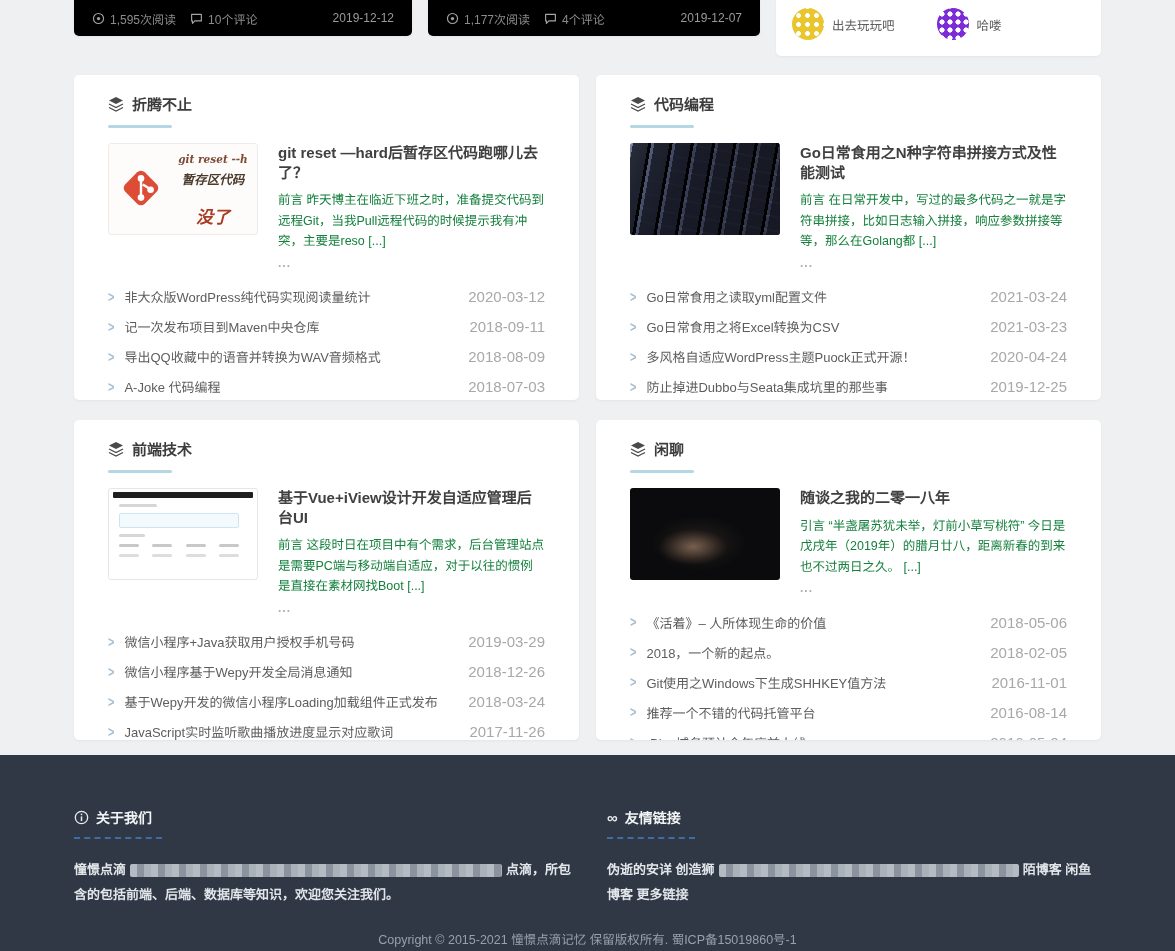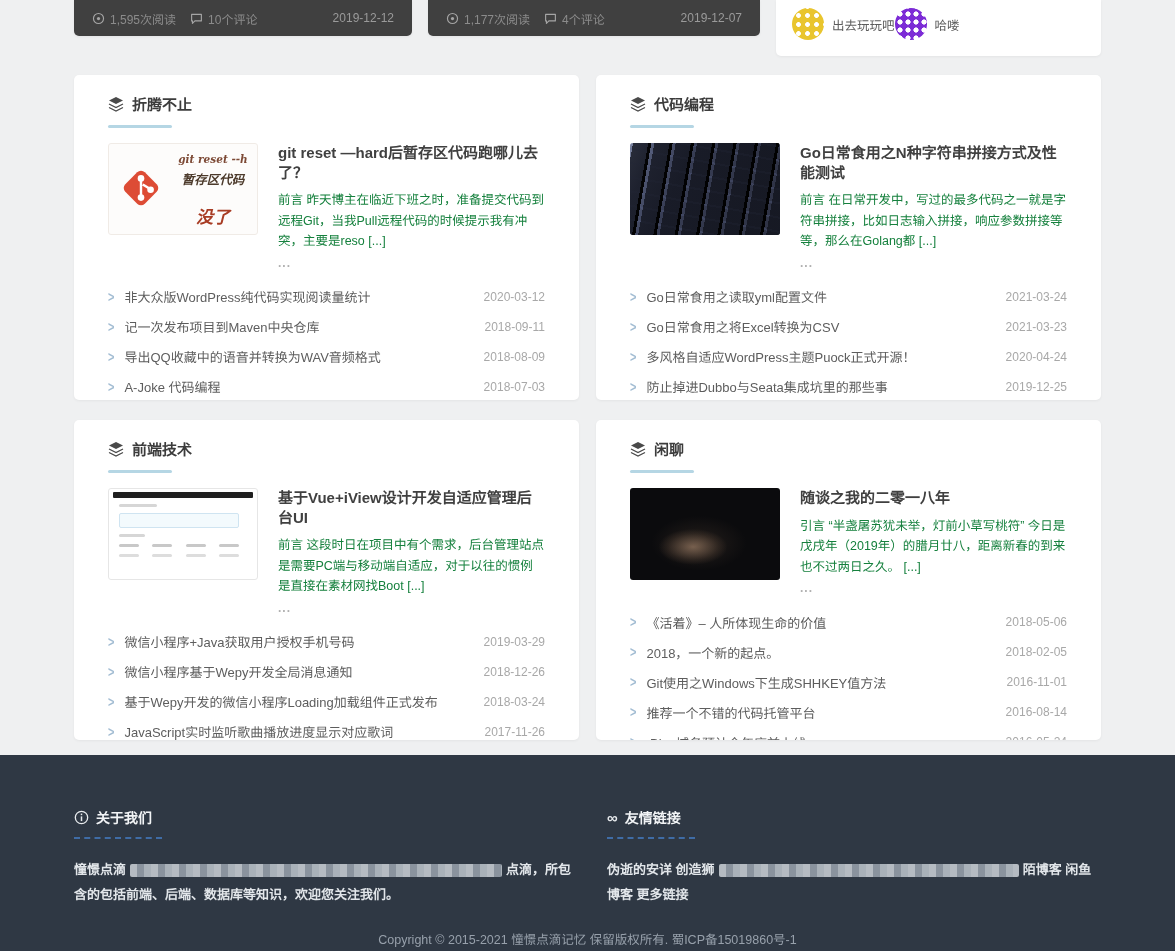--- a/index.html
+++ b/index.html
@@ -7,33 +7,33 @@
   body {
     background:#eff0f1;
     font-family:"Liberation Sans","DejaVu Sans",sans-serif;
     color:#444;
   }
   .page { width:1027px; margin:0 auto; }
 
   
   .top-row { display:grid; grid-template-columns:338px 332px 325px; gap:0 16px; align-items:start; }
   .mini-card {
-    background:#404040; border-radius:0 0 5px 5px; height:36px;
+    background:#000000; border-radius:0 0 5px 5px; height:36px;
     box-shadow:0 1px 3px rgba(0,0,0,.05);
     display:flex; align-items:center; padding:0 18px; font-size:12px; color:#8b8b8b;
   }
   .mini-card .meta { display:flex; align-items:center; gap:14px; flex:1; }
   .mini-card .m-item { display:flex; align-items:center; gap:5px; }
   .mini-card svg { display:block; }
   .mini-card .m-date { color:#9a9a9a; }
 
   .tag-card {
     background:#fff; border-radius:0 0 5px 5px; height:56px;
     box-shadow:0 1px 3px rgba(0,0,0,.05);
-    display:flex; align-items:flex-start; padding:8px 16px;
+    display:flex; align-items:flex-start; gap:42px; padding:8px 16px;
   }
   .tag-entry { display:flex; align-items:center; gap:8px; cursor:pointer; }
   .tag-entry .label { font-size:12.5px; color:#5c5c5c; }
   .avatar { width:32px; height:32px; border-radius:50%; flex:none; }
   .avatar.yellow {
     background:#e9c52e;
     background-image:radial-gradient(#fff 2.1px, transparent 2.6px);
     background-size:9px 9px; background-position:2px 3px;
   }
   .avatar.purple {
@@ -58,21 +58,21 @@
   .thumb { width:150px; height:92px; border-radius:3px; flex:none; position:relative; overflow:hidden; cursor:pointer; }
   .f-body { flex:1; min-width:0; }
   .f-title { font-size:15px; font-weight:bold; color:#404040; line-height:1.3; cursor:pointer; }
   .f-excerpt { margin-top:8px; font-size:12.5px; color:#15803d; line-height:1.65; }
   .f-more { margin-top:4px; color:#b0b0b0; font-weight:bold; letter-spacing:1px; font-size:12px; cursor:pointer; }
 
   .post-list { margin-top:12px; }
   .post-row { display:flex; align-items:center; height:30px; font-size:13px; cursor:pointer; }
   .chev { color:#a3bdd3; font-size:11px; margin-right:10px; transform:scaleY(1.25); font-weight:bold; }
   .pr-title { flex:1; color:#5d5d5d; white-space:nowrap; overflow:hidden; text-overflow:ellipsis; }
-  .pr-date { color:#a8a8a8; font-size:12px; margin-left:12px; }
+  .pr-date { color:#a8a8a8; font-size:15px; margin-left:12px; }
 
   
   .thumb-git { background:#fdfcfb; border:1px solid #f0ebe6; }
   .thumb-git .git-logo { position:absolute; left:2px; top:14px; width:60px; height:60px; }
   .git-text { position:absolute; left:60px; top:9px; width:88px; text-align:center;
               font-family:"DejaVu Serif",serif; font-style:italic; }
   .git-l1 { font-size:10.5px; font-weight:bold; color:#7d4a36; white-space:nowrap; }
   .git-l2 { font-size:12.5px; font-weight:bold; color:#4c3a2b; margin-top:4px; white-space:nowrap; }
   .git-l3 { font-size:17px; font-weight:bold; color:#a83c24; margin-top:15px; }
 

